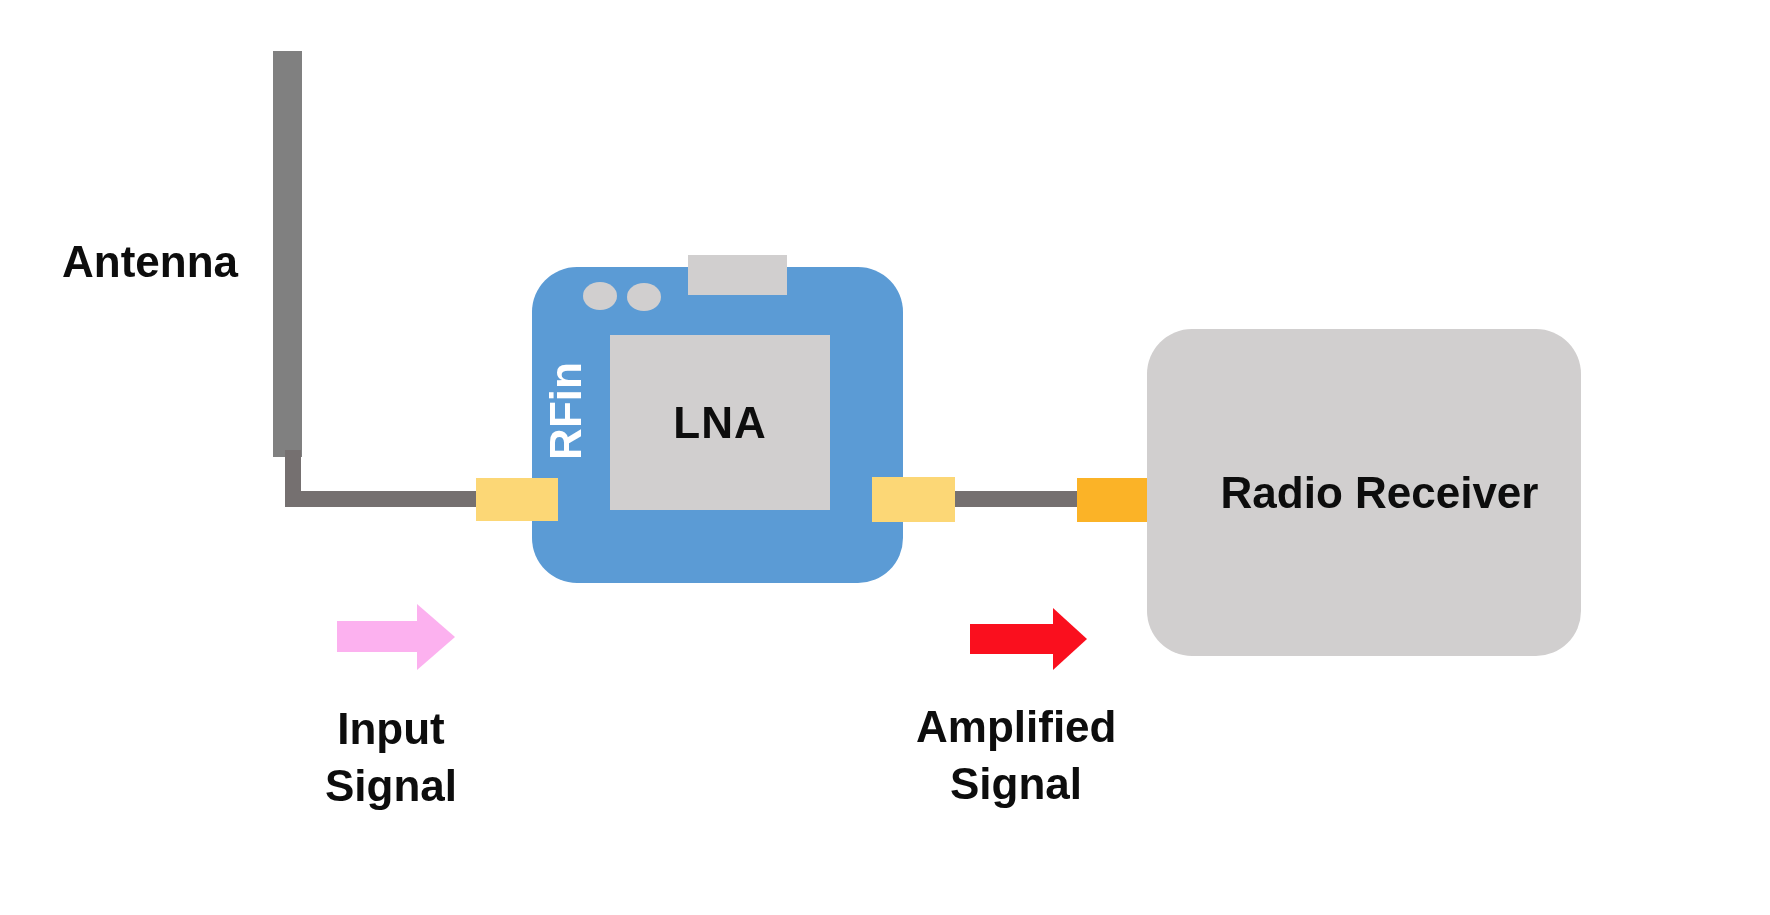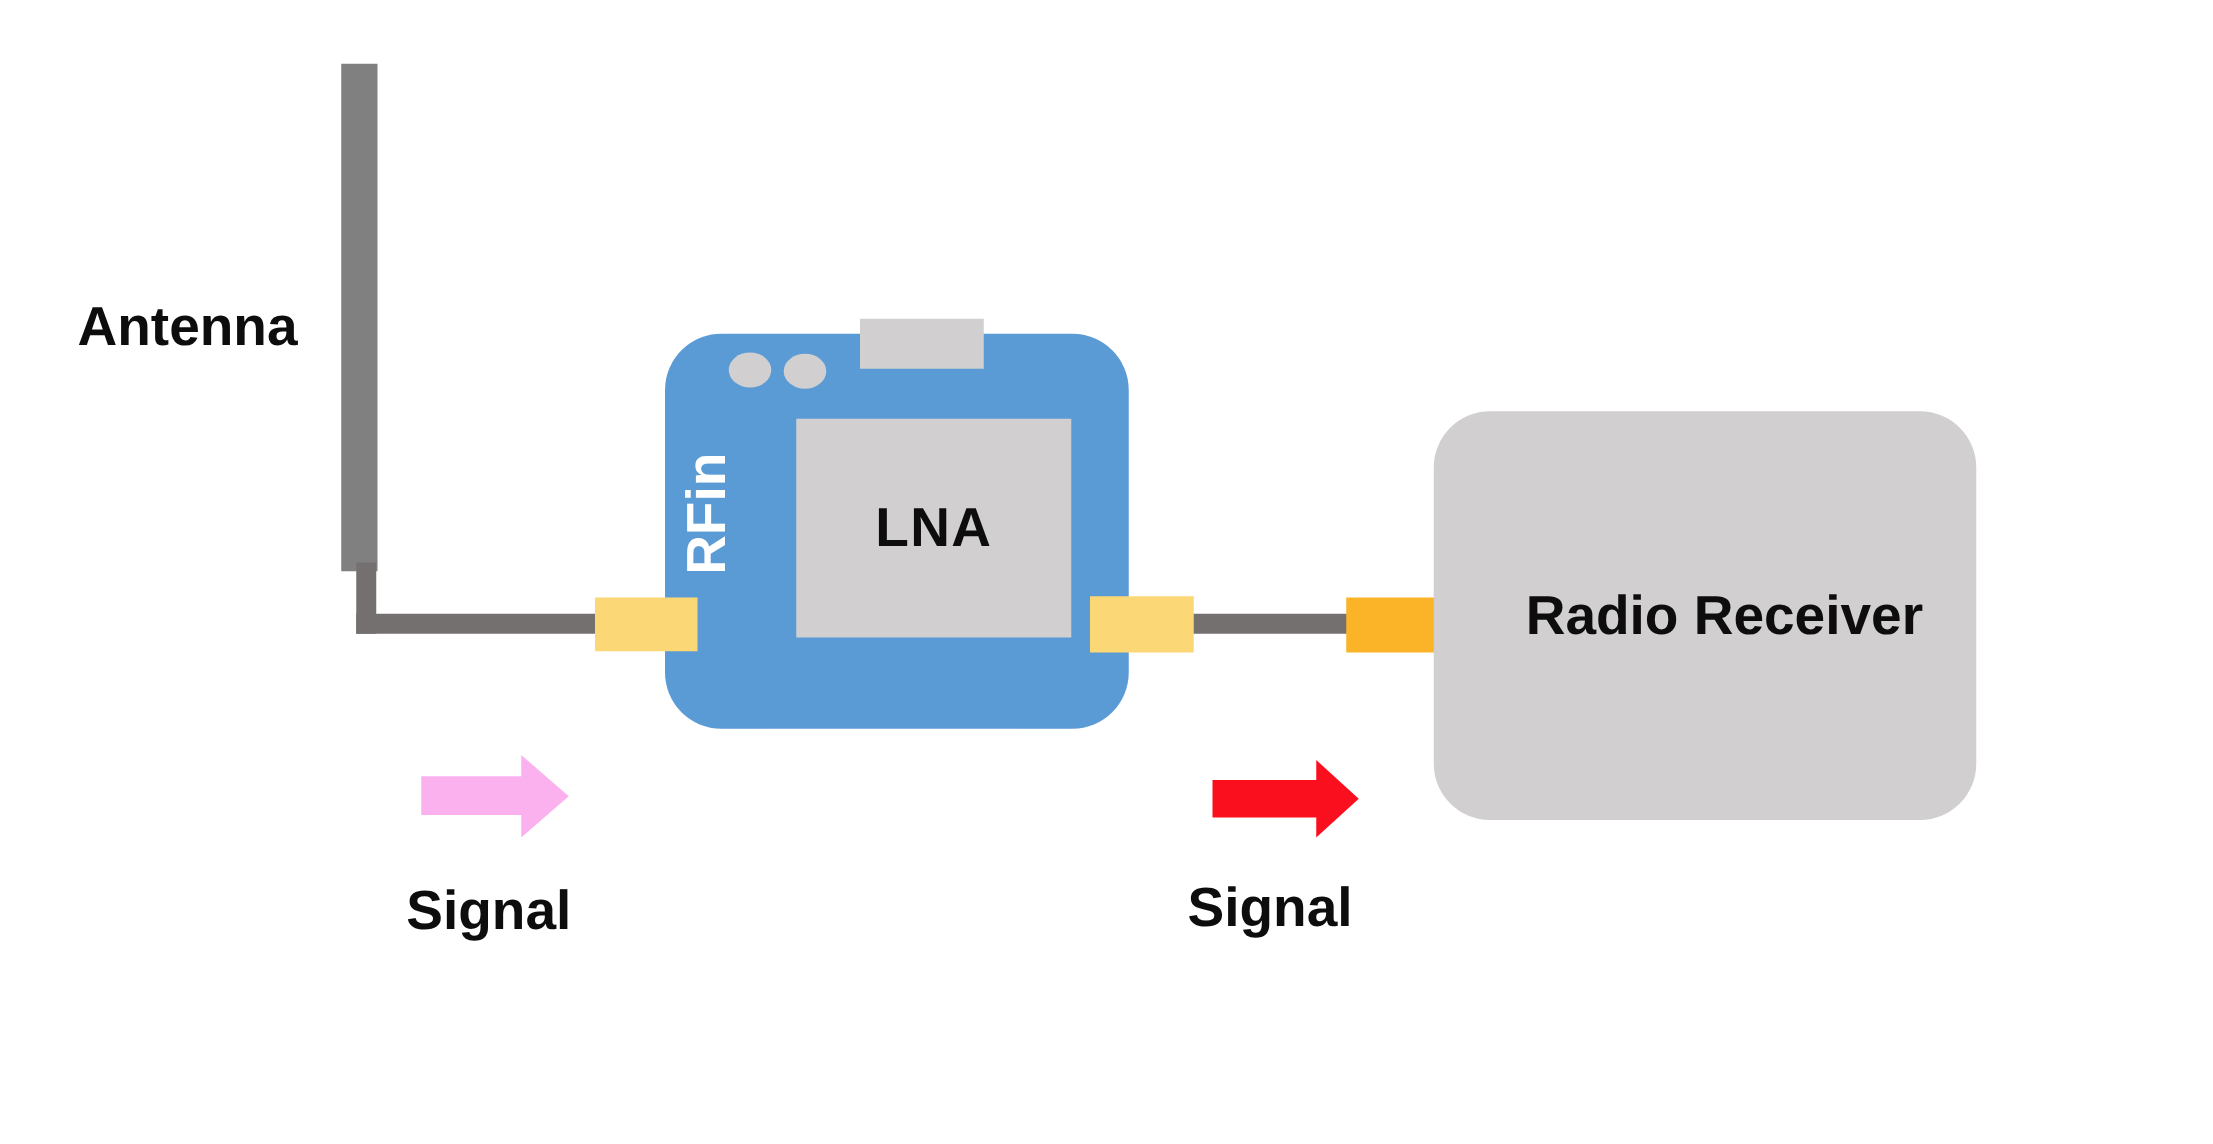--- a/index.html
+++ b/index.html
@@ -51,21 +51,21 @@
     background: var(--block-gray);
   }
   .lna-hole {
     width: 34px; height: 28px;
     background: var(--block-gray);
     border-radius: 50%;
   }
   .hole-left  { left: 583px; top: 282px; }
   .hole-right { left: 627px; top: 283px; }
   .lna-chip {
-    left: 637px; top: 335px;
+    left: 610px; top: 335px;
     width: 220px; height: 175px;
     background: var(--block-gray);
     display: flex; align-items: center; justify-content: center;
   }
   .chip-label {
     color: var(--text-black);
     font-weight: 700; font-size: 44px;
     letter-spacing: 1px;
   }
   .rfin-label {
@@ -151,22 +151,24 @@
   <div class="abs connector conn-right"></div>
   <div class="abs connector conn-orange"></div>
 
   <div class="abs receiver">
     <span class="receiver-label">Radio Receiver</span>
   </div>
 
   <div class="arrow-shaft pink-shaft"></div>
   <div class="arrow-head pink-head"></div>
   <div class="abs label input-label">
+    <div>Input</div>
     <div>Signal</div>
   </div>
 
   <div class="arrow-shaft red-shaft"></div>
   <div class="arrow-head red-head"></div>
   <div class="abs label amplified-label">
+    <div>Amplified</div>
     <div>Signal</div>
   </div>
 
 </div>
 
 </body></html>

